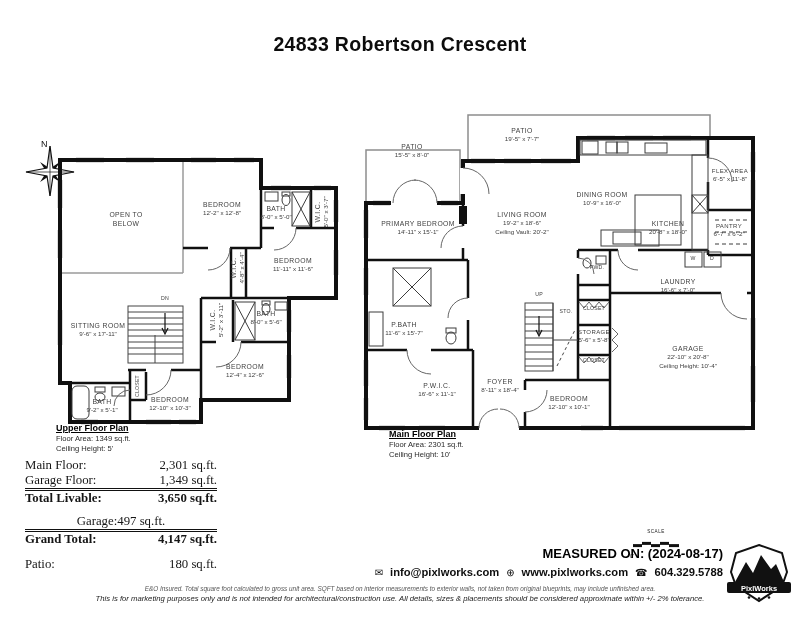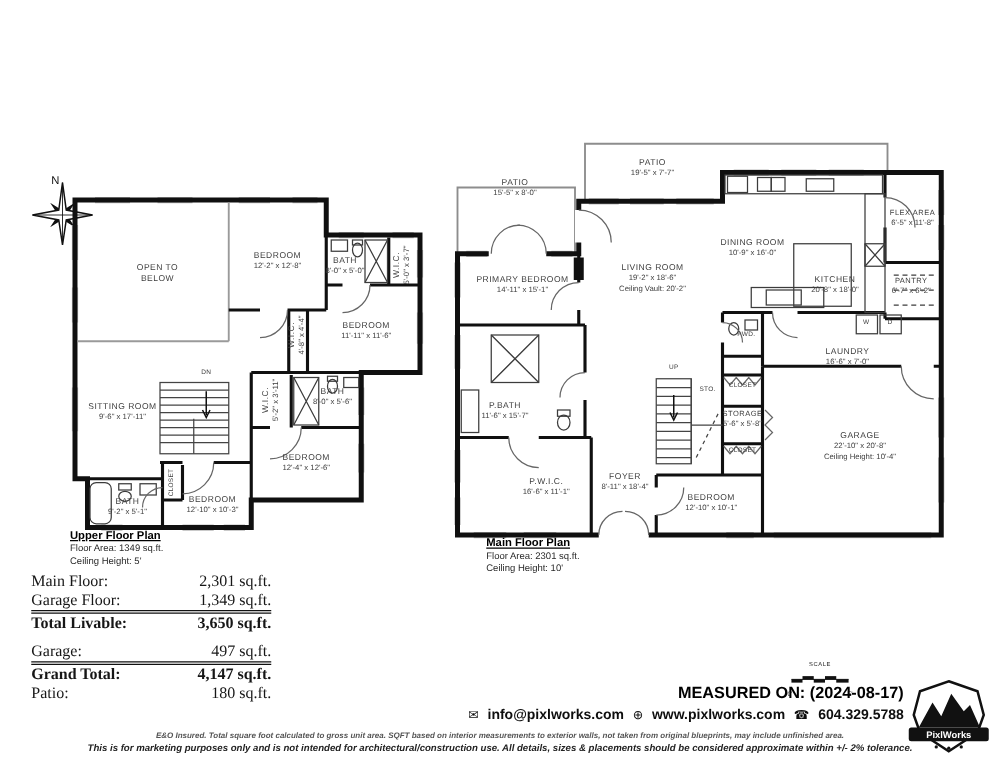--- a/index.html
+++ b/index.html
@@ -19,39 +19,40 @@
   .rm.wd .rn{font-size:6px;}
   
   .plan-info{position:absolute;color:#2a2a2a;z-index:6;}
   .plan-info .pt{font-size:9px;font-weight:bold;text-decoration:underline;color:#000;}
   .plan-info .pa,.plan-info .pc{font-size:7.6px;margin-top:1px;}
   
   .summary{position:absolute;left:25px;top:458px;width:192px;color:#161616;z-index:6;font-family:Liberation Serif, serif;}
   .srow{display:flex;justify-content:space-between;font-size:12.8px;line-height:1.02;padding:1px 0;}
   .srow.bold{font-weight:bold;}
   .srow.rule{border-bottom:3px double #111;}
-  .gap8{margin-top:8px;} .gap10{}
+  .gap8{margin-top:8px;justify-content:center;} .gap10{margin-top:10px;}
   
   .scalebox{position:absolute;left:630px;top:529px;width:52px;text-align:center;color:#222;z-index:6;}
   .scalebox .sl{font-size:4.6px;letter-spacing:.5px;}
   .scalebox .ends{display:flex;justify-content:space-between;font-size:5.2px;margin-top:1px;}
   .measured{position:absolute;right:77px;top:546px;font-size:13px;font-weight:bold;color:#000;z-index:6;}
   .contact{position:absolute;right:77px;top:566px;font-size:11.2px;font-weight:bold;color:#0e0e0e;
            display:flex;gap:7px;align-items:center;z-index:6;}
   .contact .cicon{font-size:10px;font-weight:normal;}
-  .disc{position:absolute;left:0;width:100%;text-align:center;font-style:italic;z-index:6;font-weight:bold;}
+  .disc{position:absolute;left:0;width:100%;text-align:center;font-style:italic;z-index:6;}
   .disc1{top:585px;font-size:6.4px;color:#555;}
   .disc2{top:594px;font-size:7.7px;color:#222;}
 </style>
 </head>
 <body>
 
 <div class="page">
 
   <div class="title">
+    <span>24833 Robertson Crescent</span>
   </div>
 
   <svg class="plan" style="left:24px;top:136px" width="52" height="62" viewBox="0 0 52 62">
     <text x="17" y="11" font-size="9" fill="#111" font-family="Liberation Sans,sans-serif">N</text>
     <polygon points="26,22 28.5,33.5 40,36 28.5,38.5 26,50 23.5,38.5 12,36 23.5,33.5" transform="rotate(45 26 36)" fill="#111"></polygon>
     <polygon points="26,10 29,32 50,36 29,40 26,60 23,40 2,36 23,32" fill="#fff" stroke="#111" stroke-width="1.2"></polygon>
     <line x1="26" y1="10" x2="26" y2="60" stroke="#111" stroke-width=".7"></line>
     <line x1="2" y1="36" x2="50" y2="36" stroke="#111" stroke-width=".7"></line>
   </svg>
 

